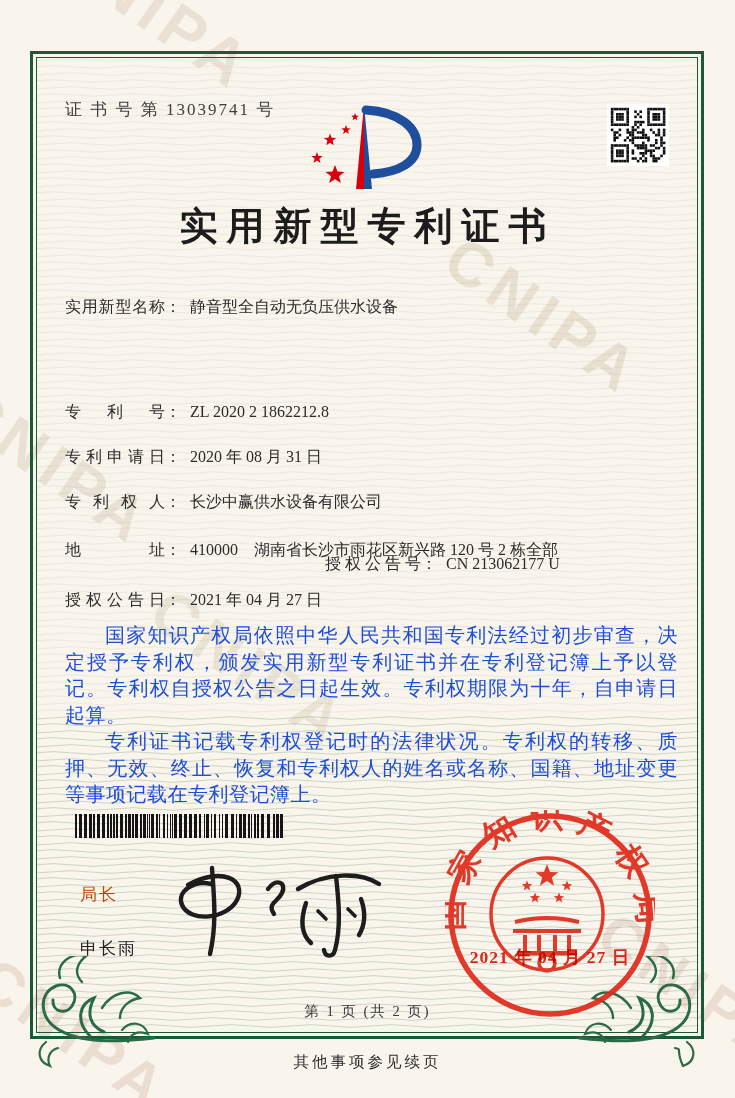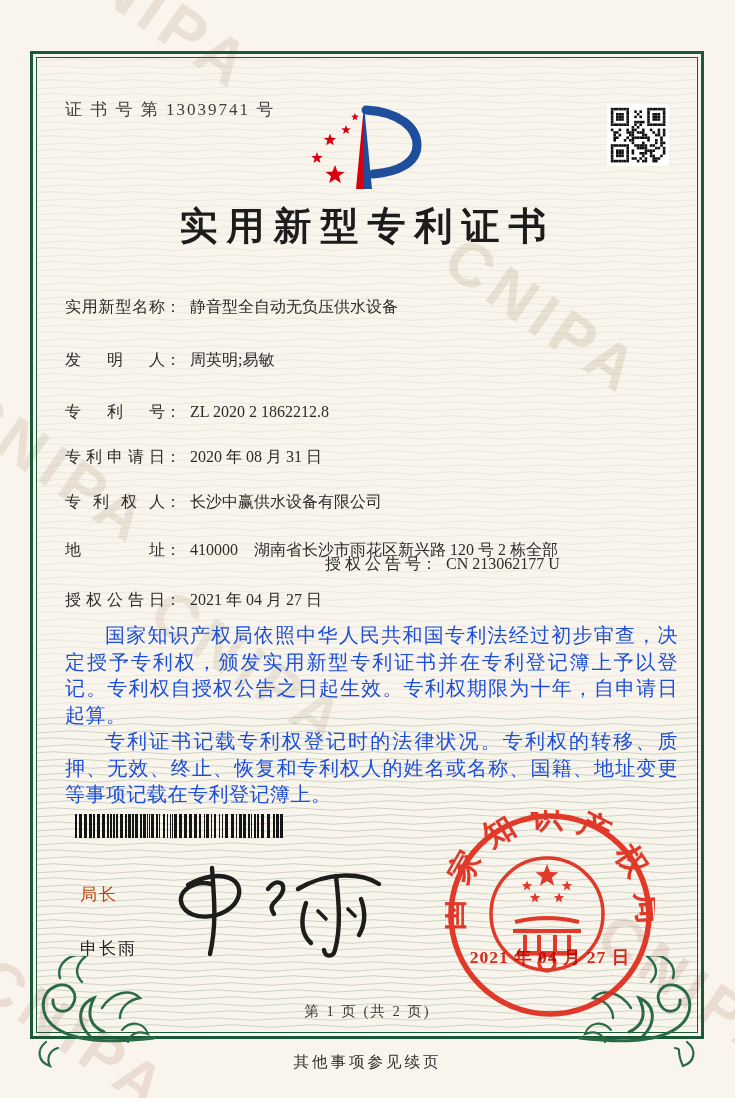--- a/index.html
+++ b/index.html
@@ -445,23 +445,20 @@
         <rect x="55.8" y="42.8" width="2.6" height="2.6" fill="#111"></rect>
         <rect x="55.8" y="45.4" width="2.6" height="2.6" fill="#111"></rect>
         <rect x="55.8" y="48.0" width="2.6" height="2.6" fill="#111"></rect>
       </svg>
 
     <div class="title">实用新型专利证书</div>
 
     <div class="frow f0">
       <span class="lbl">实用新型名称</span><span>：</span><span class="val">静音型全自动无负压供水设备</span>
     </div>
-    <div class="frow f1">
-      <span class="lbl">发明人</span><span>：</span><span class="val">周英明;易敏</span>
-    </div>
     <div class="frow f2">
       <span class="lbl">专利号</span><span>：</span><span class="val">ZL 2020 2 1862212.8</span>
     </div>
     <div class="frow f3">
       <span class="lbl">专利申请日</span><span>：</span><span class="val">2020 年 08 月 31 日</span>
     </div>
     <div class="frow f4">
       <span class="lbl">专利权人</span><span>：</span><span class="val">长沙中赢供水设备有限公司</span>
     </div>
     <div class="frow f5">

